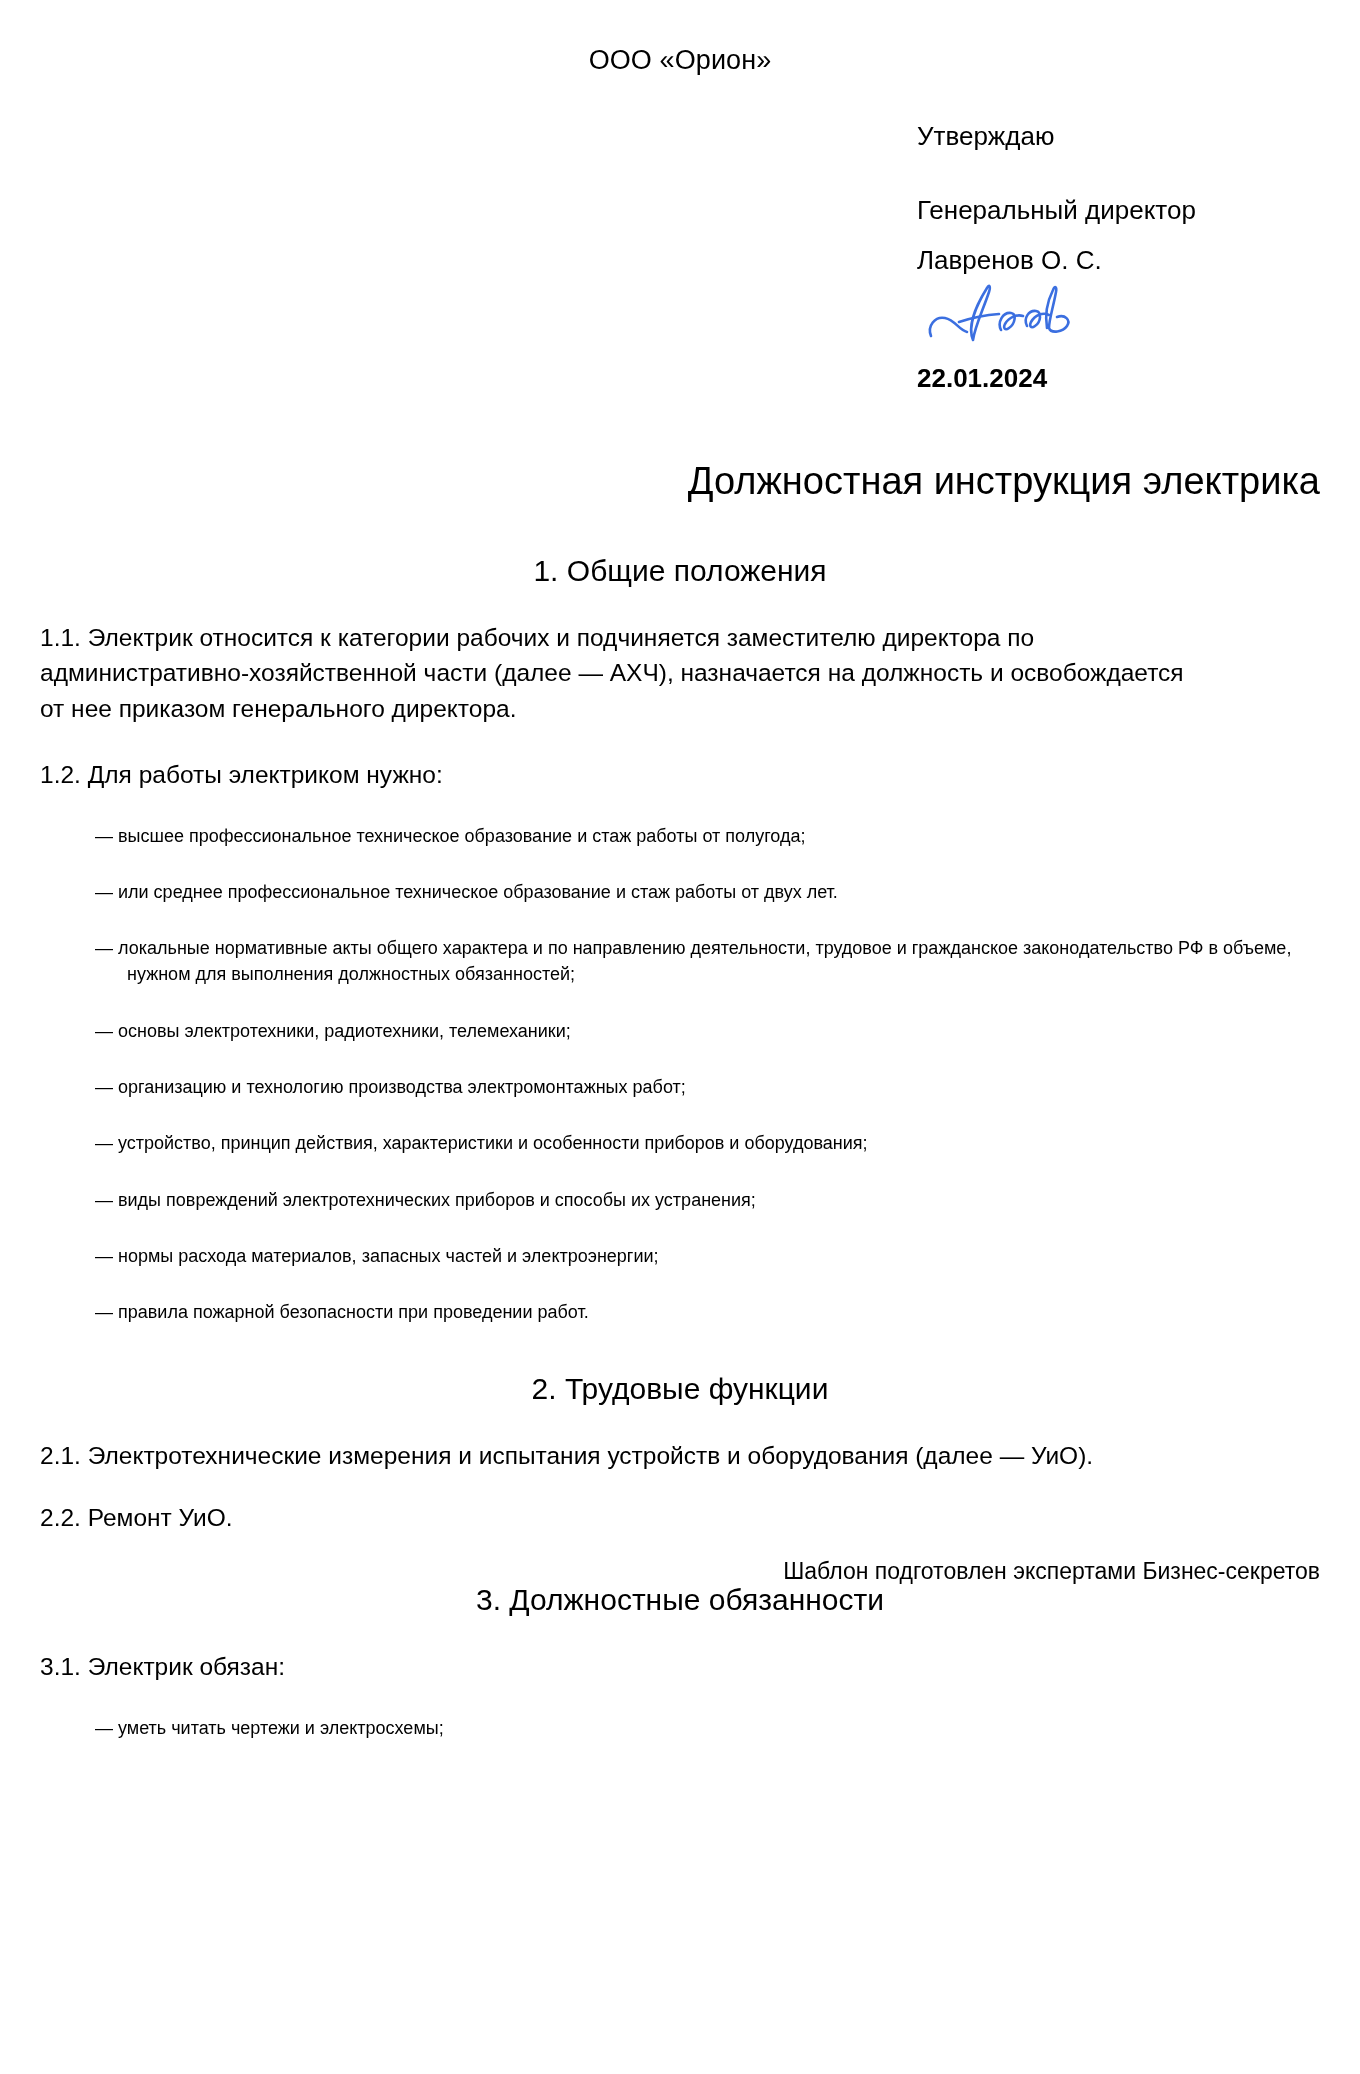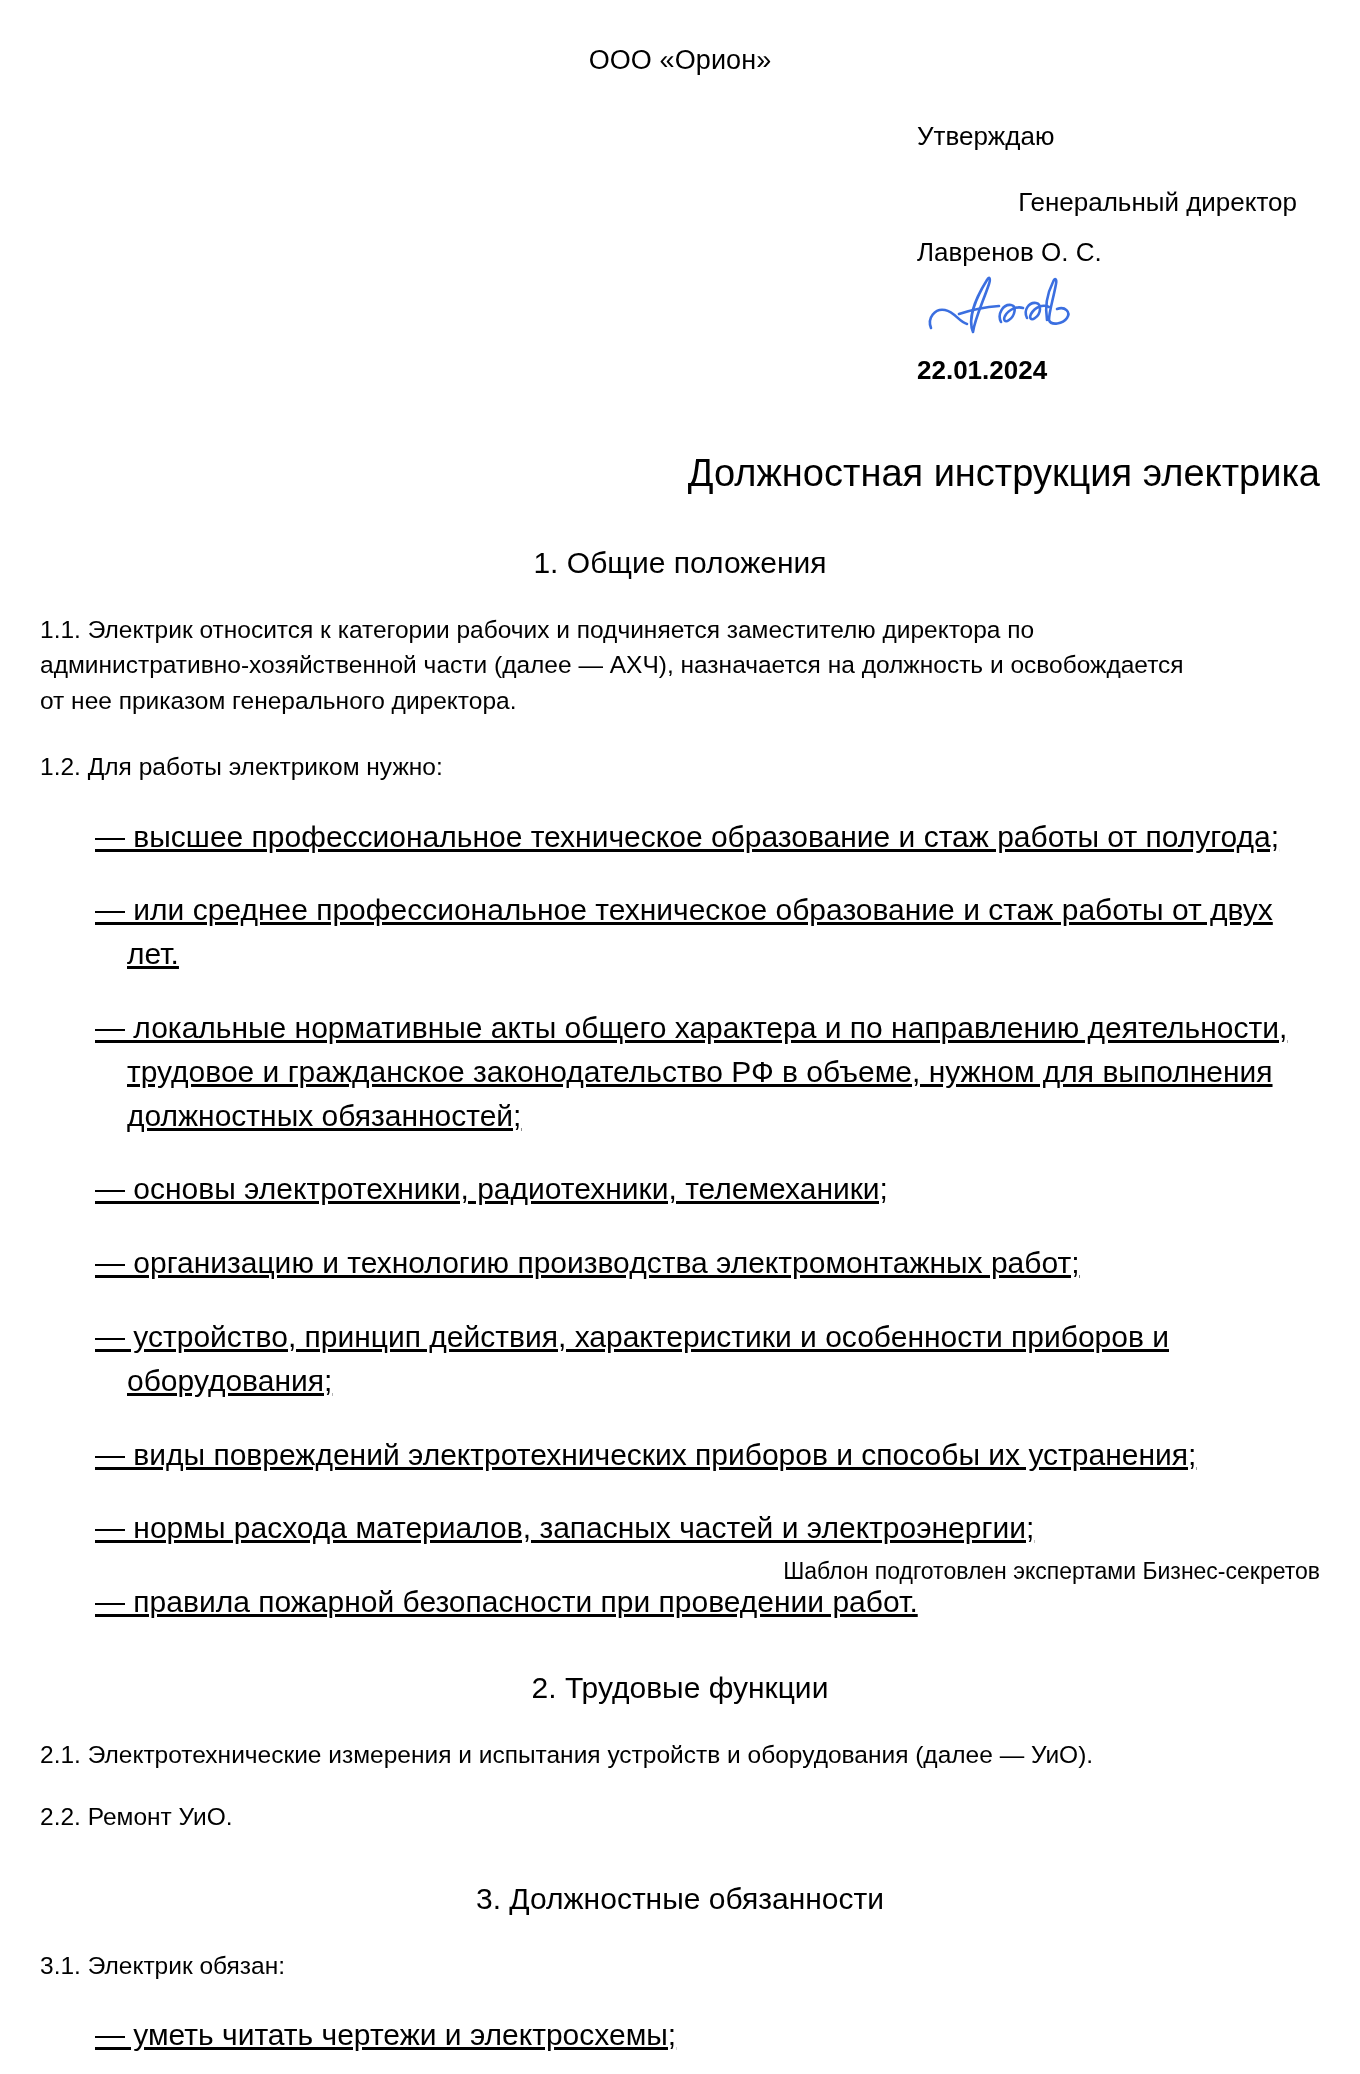--- a/index.html
+++ b/index.html
@@ -35,22 +35,21 @@
   .approval-block {
     width: 380px;
     margin-left: 877px;
     font-size: 26px;
     line-height: 1.45;
   }
   .approval-verb {
     margin-top: 40px;
   }
   .approval-role {
-    margin-top: 28px;
-    text-align: right;
+    margin-top: 36px;
   }
   .approval-name {
     margin-top: 12px;
   }
 
   .signature {
     margin-top: 2px;
     height: 62px;
     position: relative;
   }
@@ -85,27 +84,26 @@
   .para {
     font-size: 24.5px;
     line-height: 1.46;
     margin-top: 30px;
     max-width: 1145px;
   }
   .para.tight {
     margin-top: 26px;
   }
   .bullet {
-    font-size: 30px;
+    font-size: 18px;
     line-height: 1.46;
     margin-top: 30px;
     padding-left: 55px;
     max-width: 1200px;
     text-indent: 0;
-    text-decoration: underline;
   }
   .bullet .hang {
     display: block;
     padding-left: 32px;
     text-indent: -32px;
   }
 
   
   .footer {
     position: absolute;

